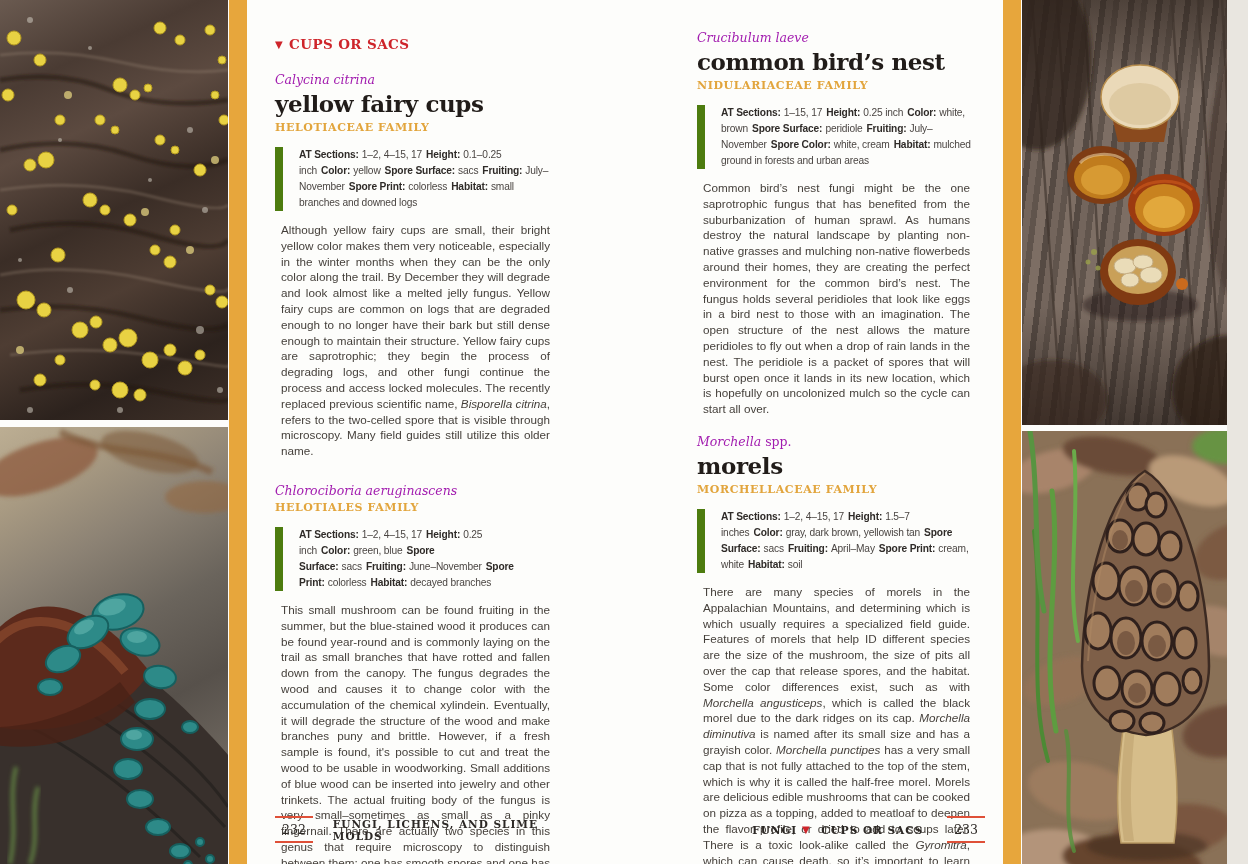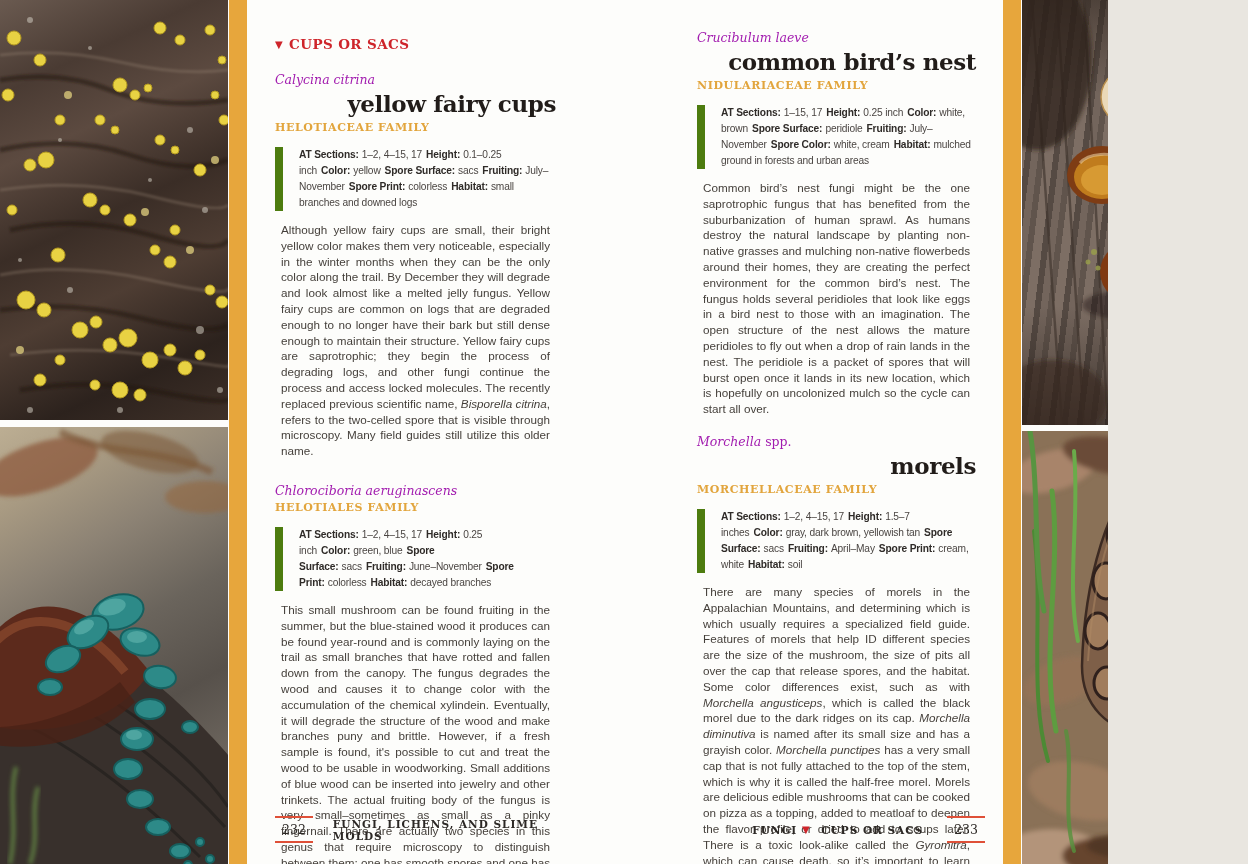--- a/index.html
+++ b/index.html
@@ -1,16 +1,16 @@
 <!DOCTYPE html>
 <html><head>
 <meta charset="utf-8">
 <style>
   html,body{margin:0;padding:0;background:#e9e6e0;}
-  #spread{position:relative;width:1108px;height:864px;background:#fdfdfb;overflow:hidden;
+  #spread{position:relative;width:1227px;height:864px;background:#fdfdfb;overflow:hidden;
           font-family:"Liberation Sans",sans-serif;}
   
   .photo{position:absolute;overflow:hidden;background:#555;}
   .strip{position:absolute;top:0;height:864px;width:18px;background:#e7a63c;}
   #strip-left{left:229px;}
   #strip-right{left:1003px;}
   #photo-yfc{left:0;top:0;width:228px;height:420px;
     background:linear-gradient(155deg,#6a5a50 0%,#4a3b33 18%,#5c4a40 32%,#3a2d26 50%,#4e3d33 66%,#2c221d 84%,#3e3028 100%);}
   #photo-elf{left:0;top:427px;width:228px;height:437px;
     background:linear-gradient(150deg,#bcae93 0%,#a89a82 15%,#8c8274 30%,#6a645c 48%,#57514b 65%,#6e675f 82%,#8a8279 100%);}
@@ -23,21 +23,21 @@
   
   .col{position:absolute;}
   #col-left{left:275px;top:36px;width:281px;}
   #col-right{left:697px;top:30px;width:279px;}
   .sec-head{font:700 13.5px "DejaVu Serif",serif;color:#ce242a;letter-spacing:.4px;margin:0 0 20px 0;}
   .tri{color:#ce242a;font-size:10px;margin-right:6px;vertical-align:1px;}
   .entry{margin:0;}
   .gap-l{margin-top:24px;}
   .gap-r{margin-top:17px;}
   .species{font:italic 12.5px "DejaVu Serif",serif;color:#a21caf;margin:0 0 3px 0;}
-  .common{font:700 23px "DejaVu Serif",serif;color:#211c19;letter-spacing:-.4px;margin:0 0 4px 0;text-align:right;}
+  .common{font:700 23px "DejaVu Serif",serif;color:#211c19;letter-spacing:-.4px;margin:0 0 4px 0;}
   .family{font:700 11px "DejaVu Serif",serif;color:#e2a53d;letter-spacing:.6px;margin:0 0 13px 0;}
   .info{border-left:8px solid #4d7c0f;padding-left:16px;margin:0 0 11px 0;
         font:10.2px/16px "Liberation Sans",sans-serif;letter-spacing:-.15px;color:#4a4542;}
   .info b{color:#2f2b28;}
   .lbl{margin-right:3px;}
   .seg{margin-right:4px;}
   .body{font:11.7px/15.8px "Liberation Sans",sans-serif;color:#443f3a;text-align:justify;margin:6px;}
   
   .footer{position:absolute;top:816px;display:flex;align-items:center;font-family:"DejaVu Serif",serif;}
   #footer-left{left:275px;width:300px;}

